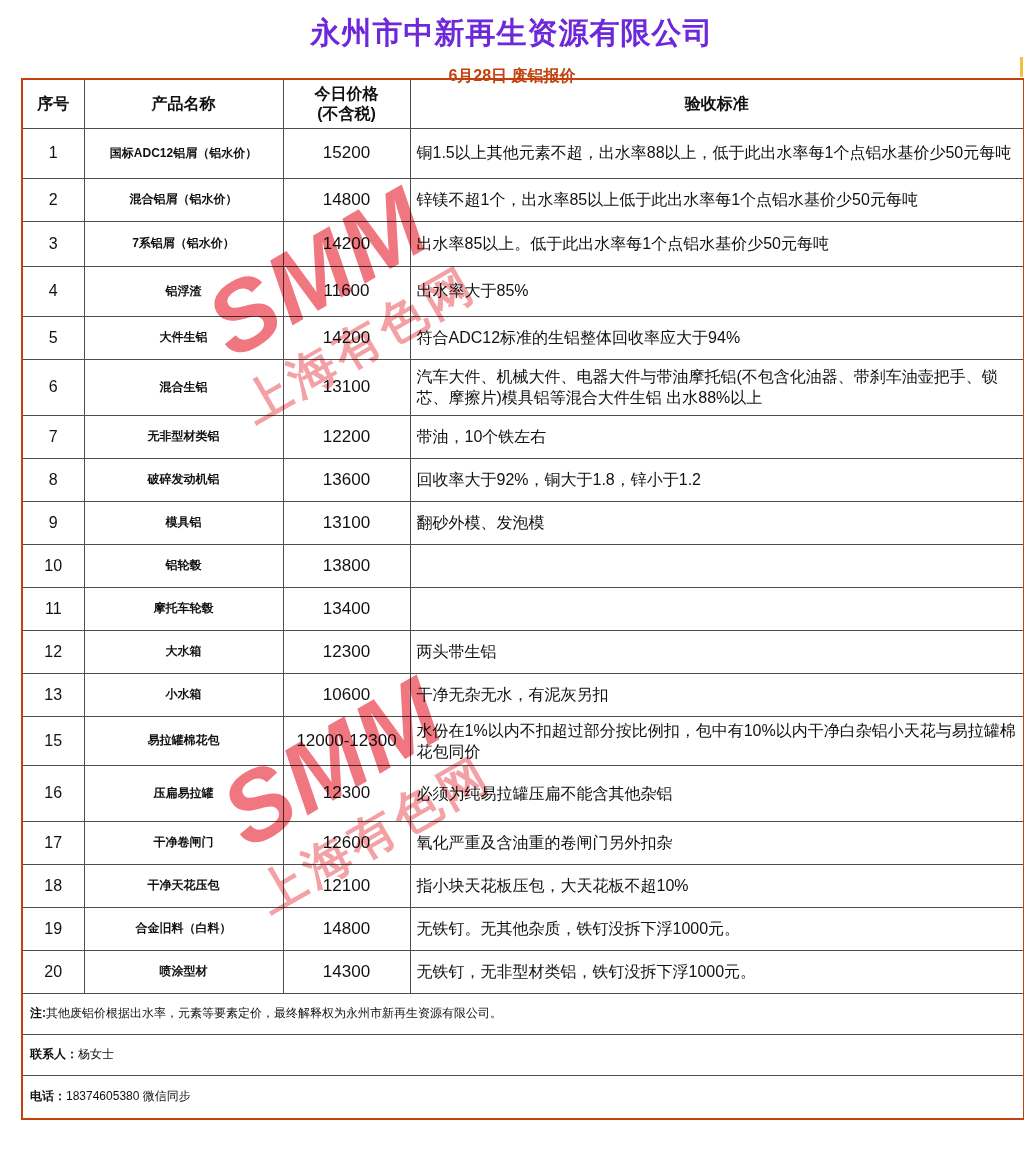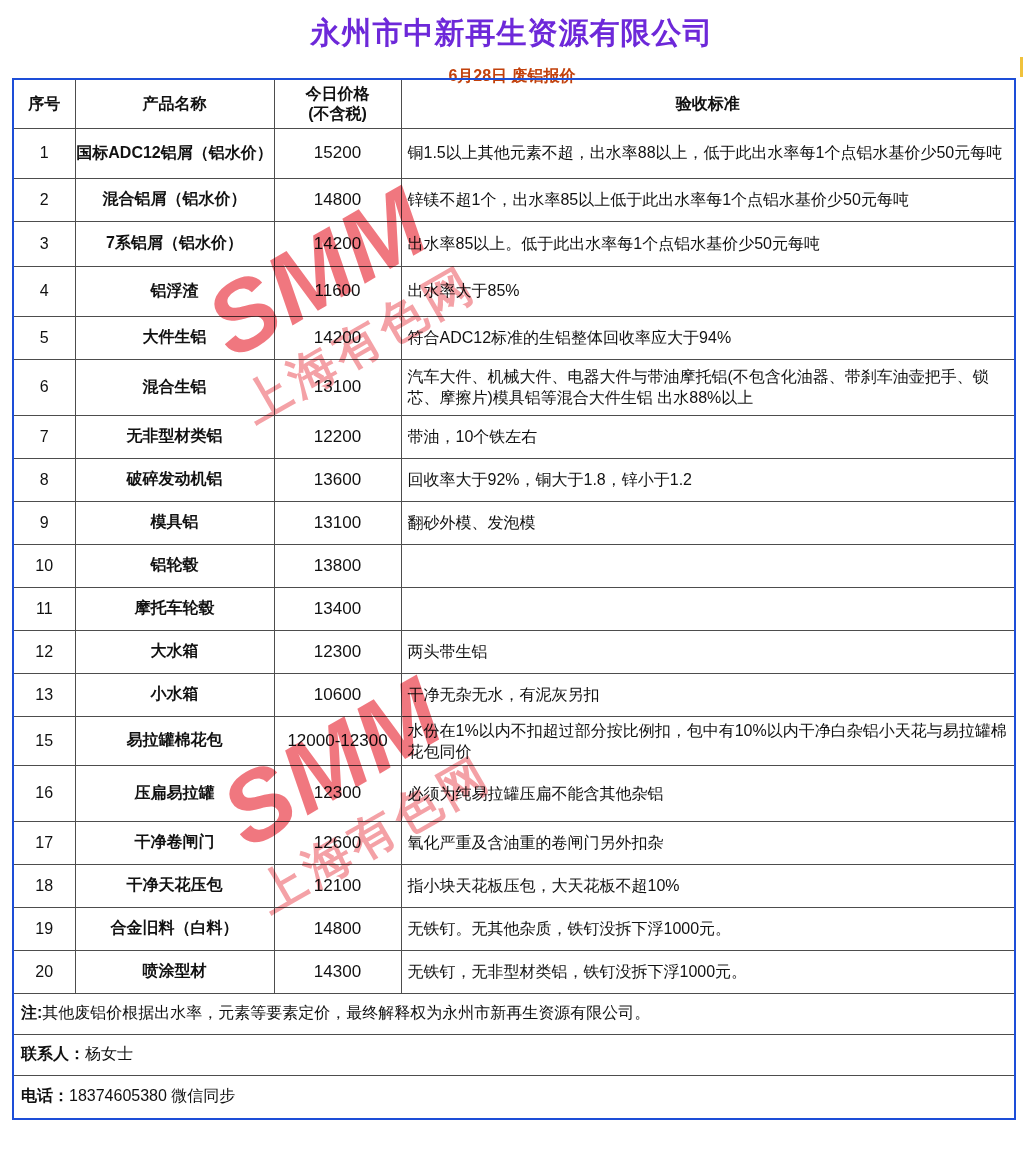--- a/index.html
+++ b/index.html
@@ -22,25 +22,25 @@
   }
   .subtitle{
     margin-top:12px;
     text-align:center;
     font-size:16px;
     font-weight:bold;
     color:#c2410c;
   }
   table.price-table{
     position:absolute;
-    left:12px;top:78px;
+    left:21px;top:78px;
     width:1002px;
     border-collapse:collapse;
     table-layout:fixed;
-    border:2px solid #1d4ed8;
+    border:2px solid #c2410c;
   }
   .price-table th,.price-table td{
     border:1px solid #4d4d4d;
     padding:0;
     vertical-align:middle;
     overflow:hidden;
   }
   thead tr{height:49px;}
   .price-table th{
     font-size:16px;
@@ -48,33 +48,33 @@
     text-align:center;
     line-height:1.25;
   }
   tbody.data tr{height:43px;}
   tbody.data tr:nth-child(1){height:50px;}
   tbody.data tr:nth-child(3){height:45px;}
   tbody.data tr:nth-child(4){height:50px;}
   tbody.data tr:nth-child(6){height:56px;}
   tbody.data tr:nth-child(15){height:56px;}
   td.no{text-align:center;font-size:16px;}
-  td.product{text-align:center;font-size:16px;font-weight:bold;}
+  td.product{text-align:center;font-size:12px;font-weight:bold;}
   td.price{text-align:center;font-size:17px;}
   td.standard{
     text-align:left;
     font-size:16px;
     padding:3px 6px;
     line-height:1.32;
   }
   tbody.footer tr{height:41px;}
   tbody.footer tr.phone-row{height:44px;margin-top:30px;}
   tbody.footer td{
     text-align:left;
-    font-size:16px;
+    font-size:12px;
     padding:2px 7px;
   }
   tbody.footer .lbl{font-weight:bold;}
   .watermark{
     position:absolute;
     width:300px;
     text-align:center;
     transform:rotate(-30deg);
     mix-blend-mode:multiply;
     pointer-events:none;

